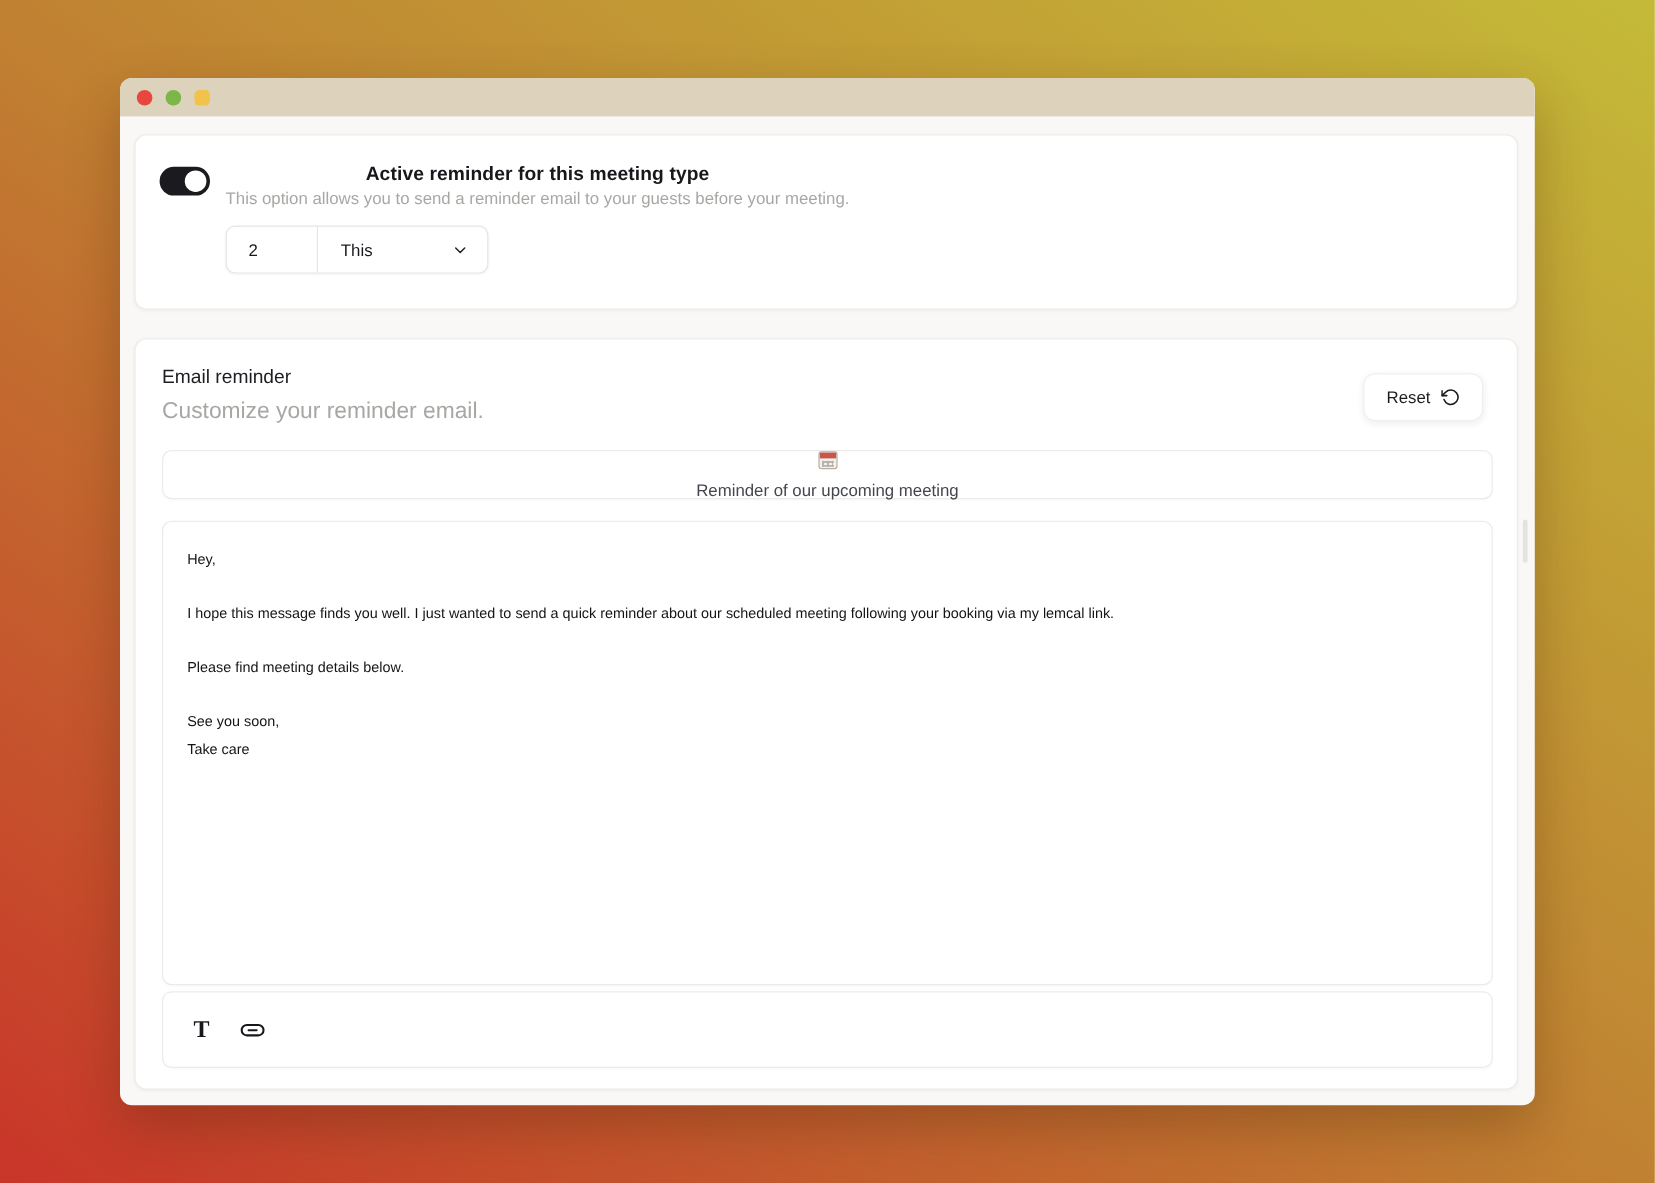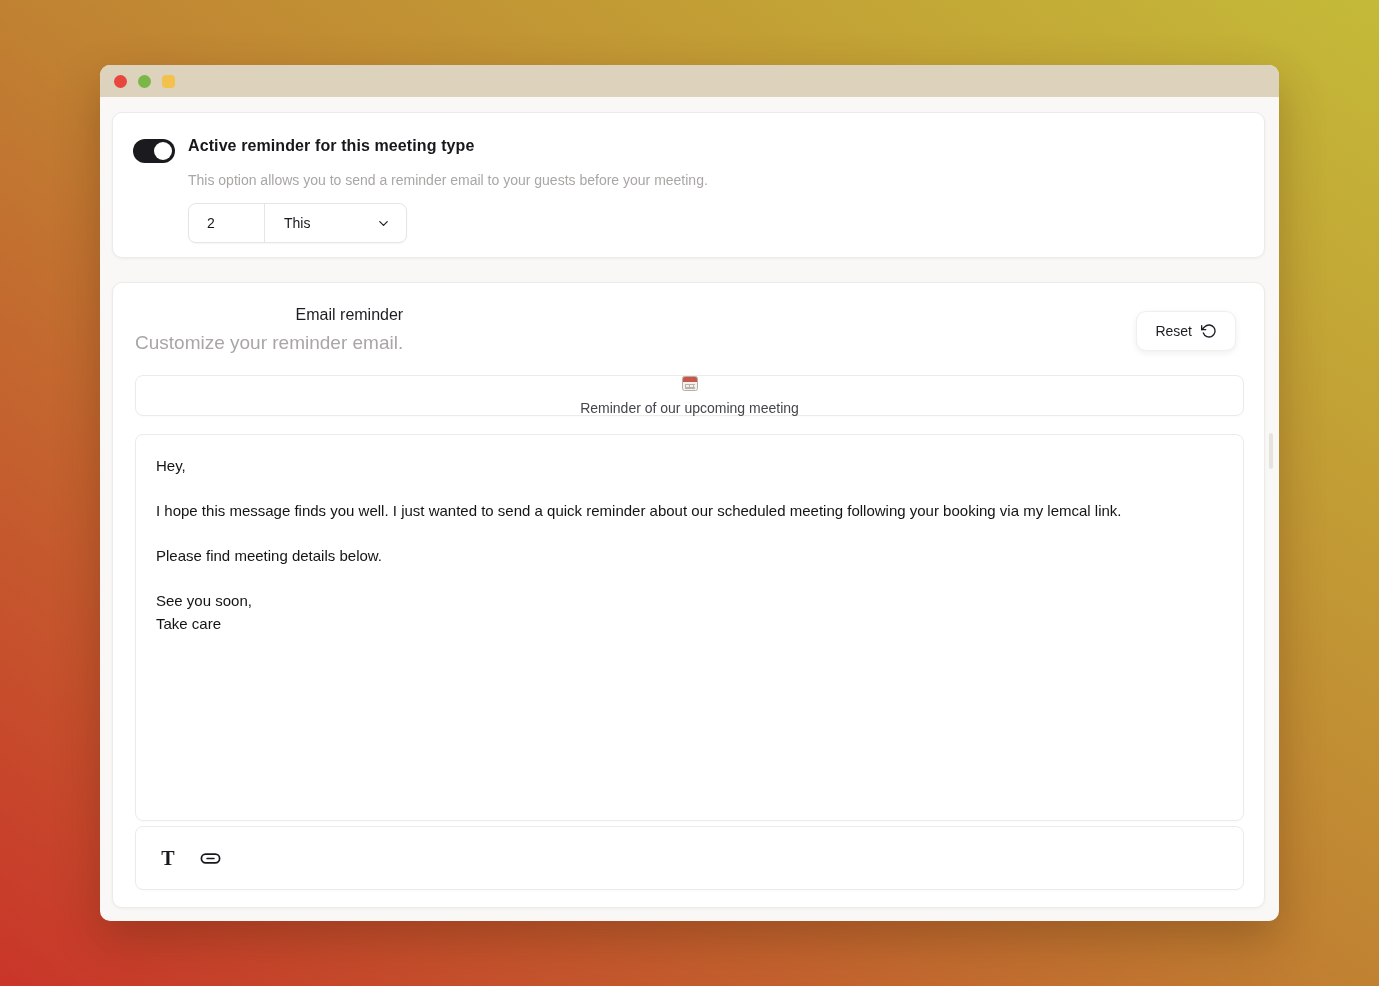--- a/index.html
+++ b/index.html
@@ -40,52 +40,52 @@
   .tl.yellow{background:var(--traffic-yellow); border-radius:4px;}
   .win-body{padding:15px 14px 13px 12px;}
   .card{
     background:var(--card-bg);
     border:1px solid var(--border);
     border-radius:10px;
     box-shadow:0 1px 3px rgba(40,30,20,.05);
   }
   
   .card-settings{height:146px; padding:24px 20px;}
-  .settings-row{display:flex; align-items:flex-start; gap:13px;}
+  .settings-row{display:flex; align-items:flex-start; gap:13px;text-align:center;}
   .toggle{
     width:42px; height:24px; border-radius:12px; background:#d9d6d2;
     position:relative; flex:0 0 auto; cursor:pointer; margin-top:2px;
   }
   .toggle[data-state="on"]{background:var(--toggle-on);}
   .toggle .knob{
     position:absolute; top:3px; left:3px; width:18px; height:18px;
     background:#fff; border-radius:50%; transition:left .15s;
   }
   .toggle[data-state="on"] .knob{left:21px;}
   .settings-title{font-size:16px; font-weight:700; color:var(--text-dark); letter-spacing:.1px;}
-  .settings-desc{font-size:14px; color:var(--text-gray); margin-top:17px;}
+  .settings-desc{font-size:14px; color:var(--text-gray); margin-top:2px;}
   .input-group{
     display:inline-flex; margin:15px 0 0 55px; height:40px;
     border:1px solid #e7e5e2; border-radius:8px; background:#fff;
     box-shadow:0 1px 2px rgba(0,0,0,.04); overflow:hidden;
   }
   .delay-input{
     width:75px; border:none; outline:none; padding:0 0 0 18px;
     font-size:14px; color:var(--text-dark); font-family:inherit; background:transparent;
   }
   .unit-select{
     width:142px; border-left:1px solid #e7e5e2; display:flex; align-items:center;
     justify-content:space-between; padding:0 15px 0 19px; cursor:pointer;
     font-size:14px; color:var(--text-dark);
   }
   .unit-select svg{width:15px; height:15px; stroke:#20242b;}
   
   .card-email{margin-top:24px; height:626px; padding:23px 20px 22px 22px;}
   .email-header{display:flex; justify-content:space-between; align-items:flex-start;}
-  .email-title{font-size:16px; font-weight:500; color:#1c1d21;text-align:right;}
+  .email-title{font-size:16px; font-weight:500; color:#1c1d21;}
   .email-subtitle{font-size:19px; color:var(--text-gray); margin-top:8px;}
   .reset-btn{
     display:inline-flex; align-items:center; gap:9px;
     background:#fff; border:1px solid #f1efec; border-radius:10px;
     padding:11px 18px; font-size:14px; font-weight:500; color:#1c1d21;
     font-family:inherit; cursor:pointer; margin-top:5px; margin-right:8px;
     box-shadow:0 2px 6px rgba(40,30,20,.07);
   }
   .reset-btn svg{width:16px; height:16px; stroke:#1c1d21;}
   .field-box{
@@ -105,21 +105,21 @@
   }
   .cal-icon::after{
     content:""; position:absolute; left:2px; right:2px; top:7px; bottom:1px;
     background:
       repeating-linear-gradient(to right, #aba49c 0 1.5px, transparent 1.5px 4px),
       repeating-linear-gradient(to bottom, #aba49c 0 1.5px, transparent 1.5px 3.5px);
     opacity:.8;
   }
   .editor{
     margin-top:18px; height:387px; padding:20px;
-    font-size:15px; line-height:22.5px; color:#141417;
+    font-size:12px; line-height:22.5px; color:#141417;
     white-space:pre-line; cursor:text; overflow:hidden;
   }
   .editor-toolbar{
     margin-top:5px; height:64px; display:flex; align-items:center; gap:14px; padding:0 18px;
   }
   .tb-btn{
     width:28px; height:28px; border:none; background:transparent; cursor:pointer;
     display:flex; align-items:center; justify-content:center; border-radius:6px;
     color:#17181c;
   }

